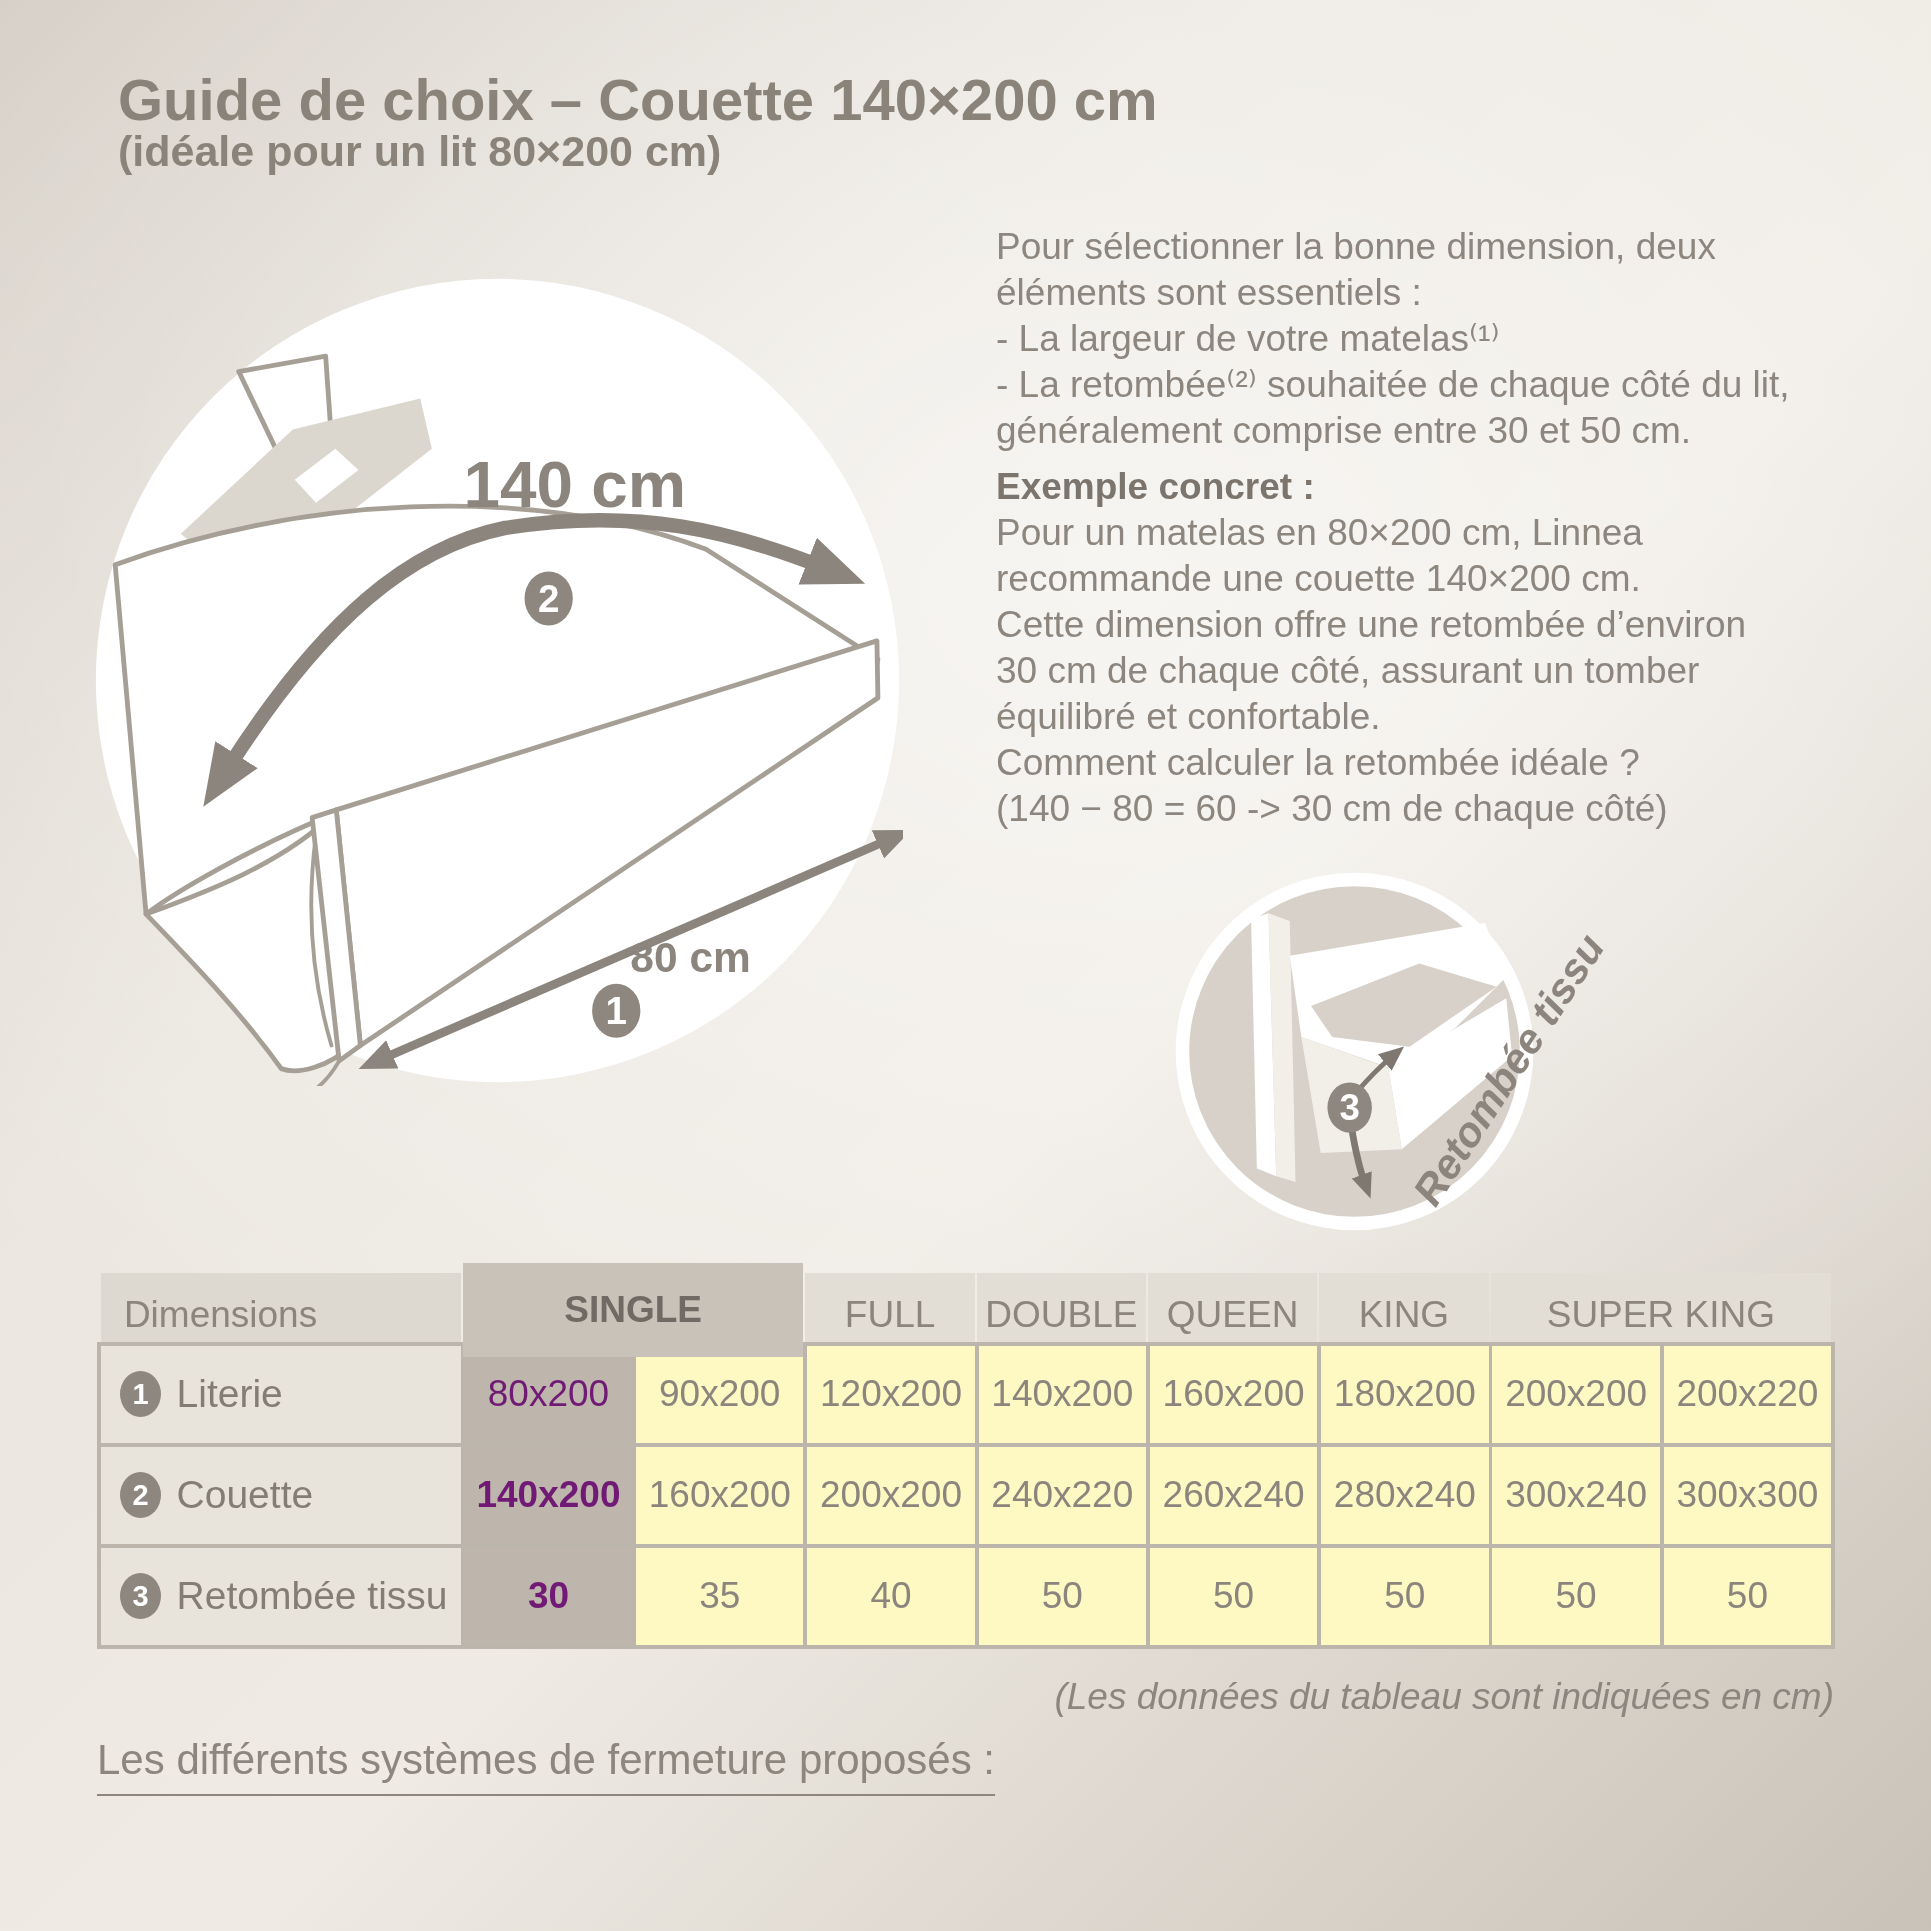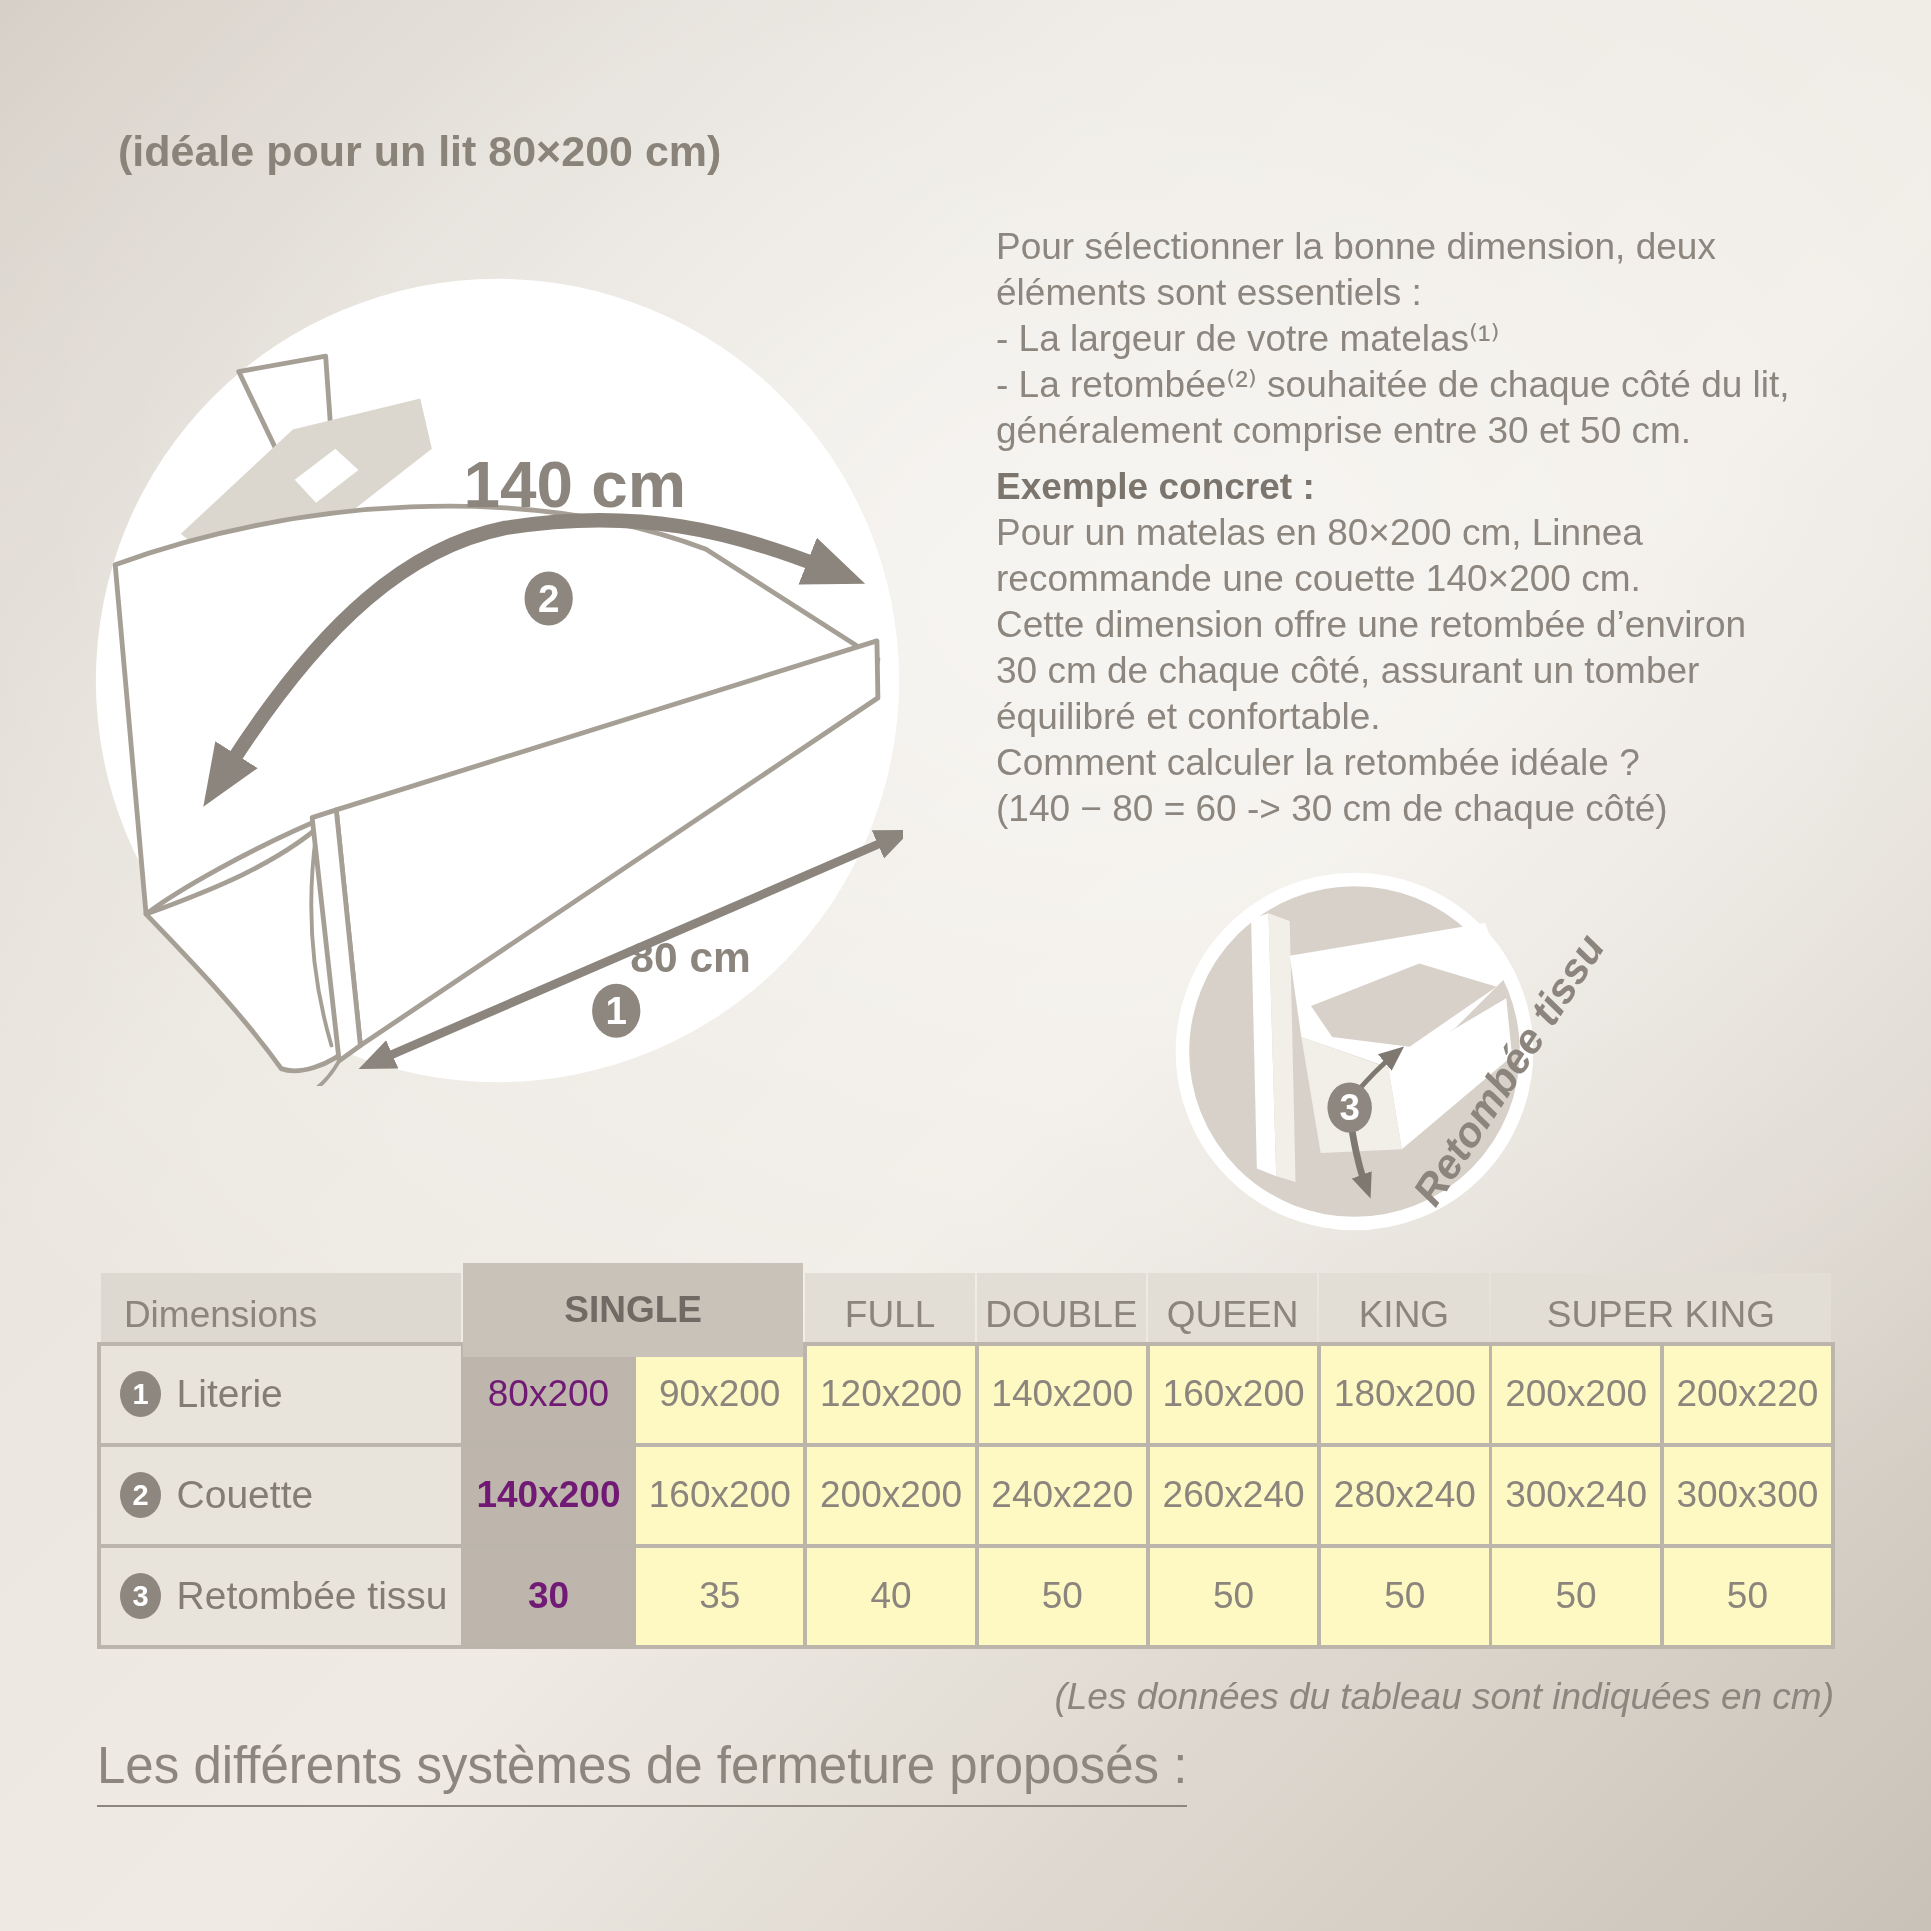--- a/index.html
+++ b/index.html
@@ -49,30 +49,31 @@
   .cell-label{justify-content:flex-start;padding-left:19.3px;gap:15.4px;background:#e8e3db;color:#837d75;font-size:39px;}
   .cell-hl{background:#beb6ac;color:#701a75;}
   .bold{font-weight:bold;}
   .row-badge{
     flex:0 0 auto;width:41px;height:46px;border-radius:50%;background:#8d877f;color:#fff;
     display:flex;align-items:center;justify-content:center;font-size:29px;font-weight:bold;
   }
 
   .table-note{position:absolute;right:97px;top:1676px;font-size:37px;font-style:italic;color:#8c867e;white-space:nowrap;}
   .closures-heading{
-    position:absolute;left:97px;top:1736px;font-size:51px;color:#8c867e;white-space:nowrap;
+    position:absolute;left:97px;top:1736px;font-size:42px;color:#8c867e;white-space:nowrap;
     border-bottom:2.9px solid #8c867e;padding-bottom:9.7px;
   }
   .closures-list{position:absolute;left:97px;top:1817px;font-size:39px;color:#8c867e;white-space:nowrap;}
 </style>
 </head>
 <body>
 
 <div class="canvas">
 
+  <div class="page-title">Guide de choix – Couette 140×200 cm</div>
   <div class="page-subtitle">(idéale pour un lit 80×200 cm)</div>
 
   <svg class="diagram-main" viewBox="0 0 840 840" width="811" height="811">
     <defs>
       <marker id="ahEnd" markerUnits="userSpaceOnUse" markerWidth="80" markerHeight="70" refX="18" refY="32" orient="auto">
         <path d="M0,6 L64,32 L0,58 Z" fill="#8b857d"></path>
       </marker>
       <marker id="ahStart" markerUnits="userSpaceOnUse" markerWidth="80" markerHeight="70" refX="18" refY="32" orient="auto-start-reverse">
         <path d="M0,6 L64,32 L0,58 Z" fill="#8b857d"></path>
       </marker>

